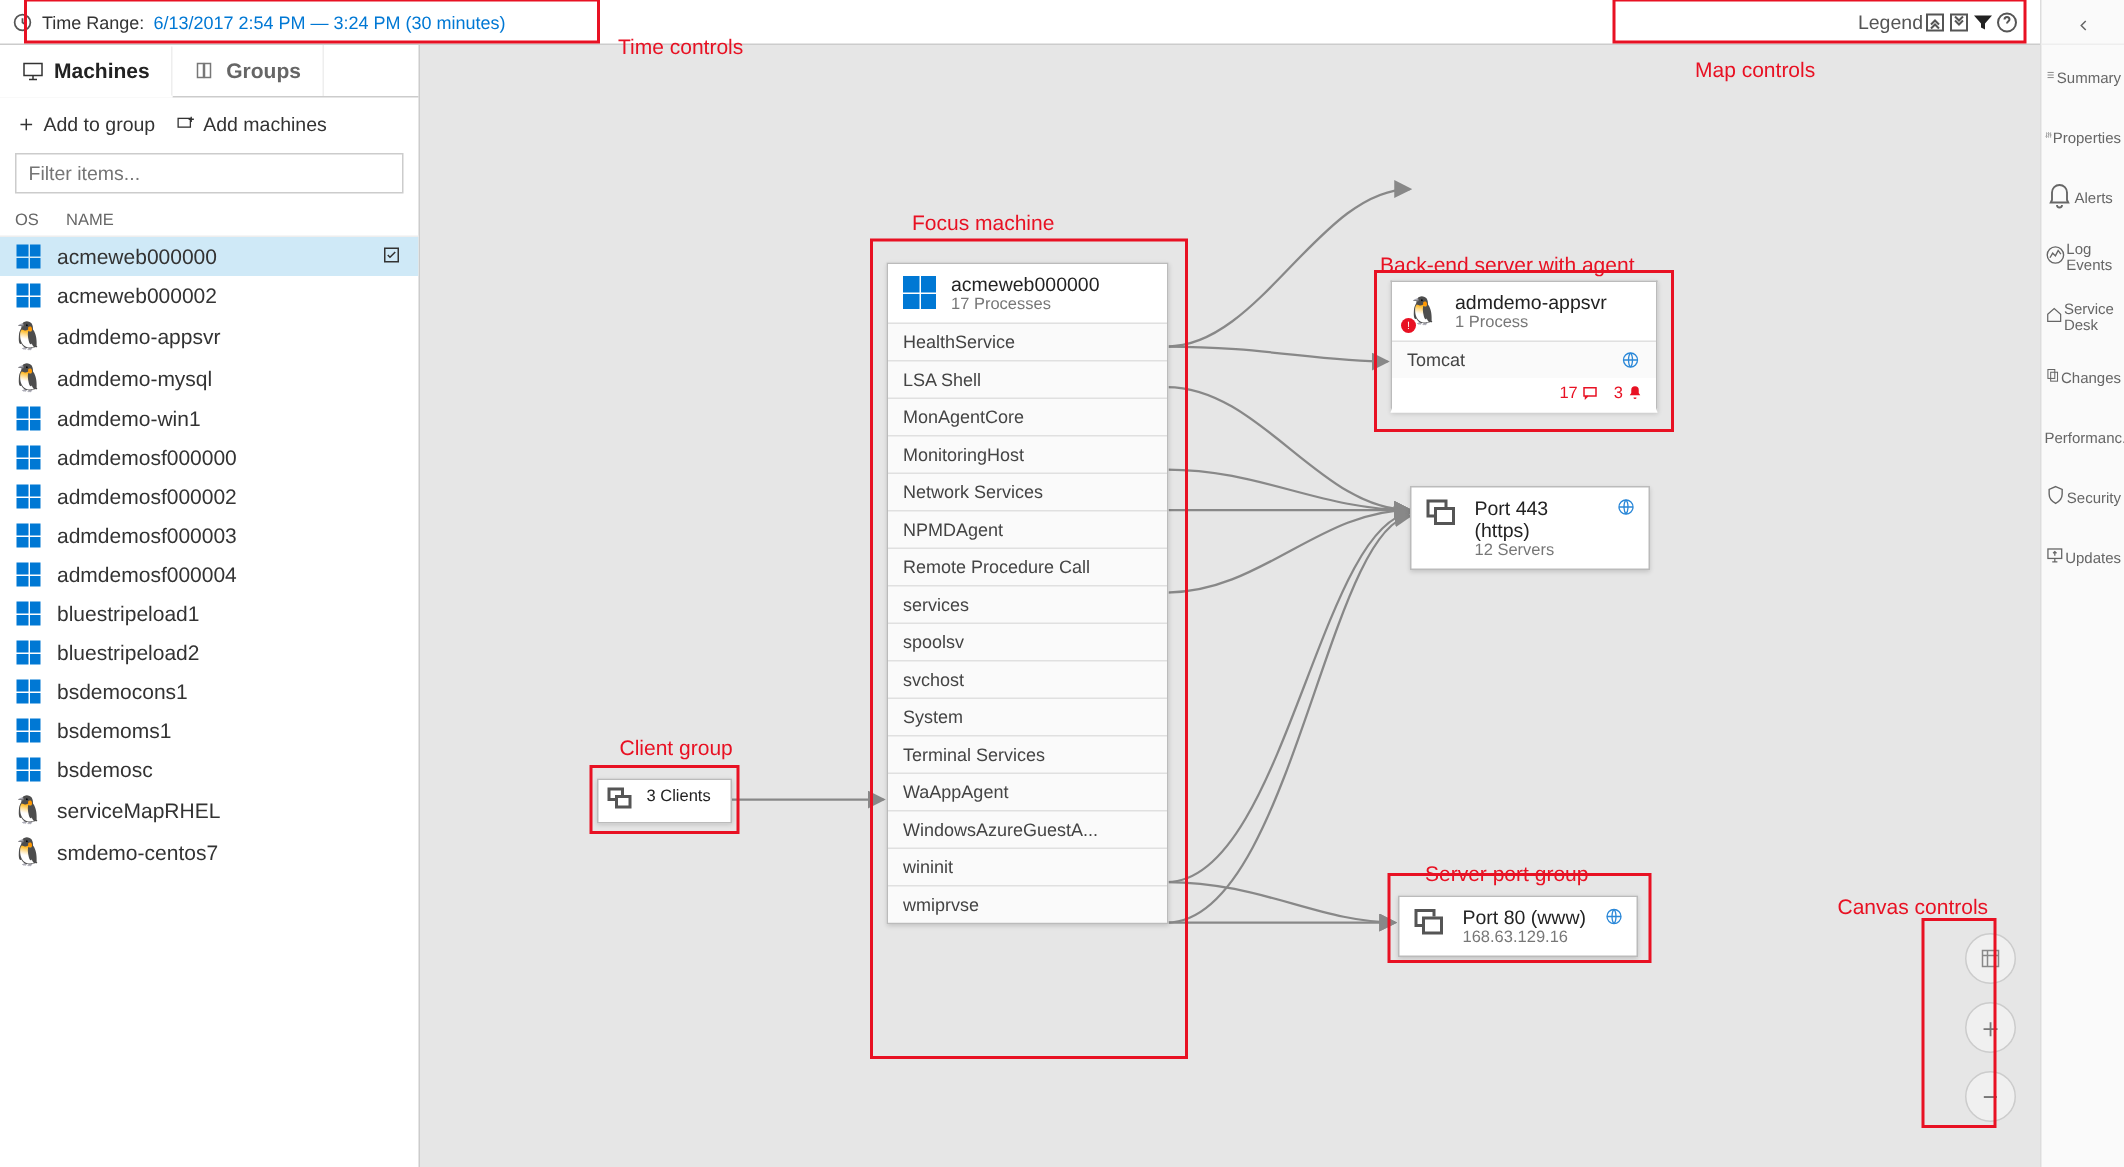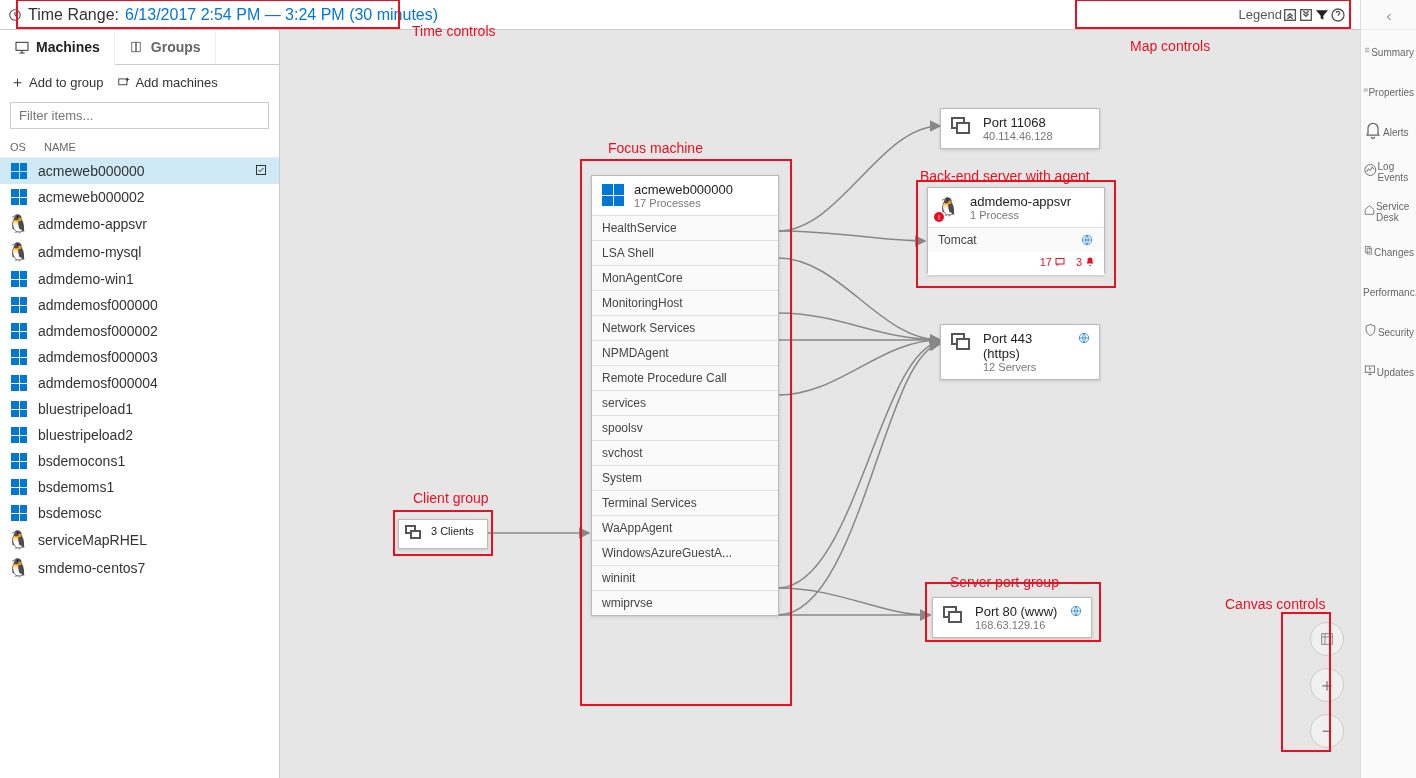--- a/index.html
+++ b/index.html
@@ -22,21 +22,21 @@
     background: #fff;
     border-bottom: 1px solid #ccc;
     display: flex;
     align-items: center;
     padding: 0 8px;
   }
   .time-range {
     display: flex;
     align-items: center;
     gap: 6px;
-    font-size: 16px;
+    font-size: 12px;
     justify-content: center;
   }
   .time-range .label { color: #333; }
   .time-range .value { color: #0078d4; }
   .mapcontrols {
     margin-left: auto;
     display: flex;
     align-items: flex-start;
     padding-right: 6px;
   }
@@ -604,34 +604,20 @@
         </div>
         <div class="procrow">
           <span>wininit</span>
         </div>
         <div class="procrow">
           <span>wmiprvse</span>
         </div>
       </div>
   </div>
 
-  <div class="node smallnode" style="left:660px; top:78px; width:160px;">
-    <div class="nodehdr">
-      <div class="ic">
-          <div class="stack-icon">
-            <div class="s s1"></div>
-            <div class="s s2"></div>
-          </div>
-        </div>
-      <div>
-        <div class="title">Port 11068</div>
-        <div class="sub">40.114.46.128</div>
-      </div>
-    </div>
-  </div>
 
   <div class="node" style="left:647px; top:157px; width:178px; border-bottom:3px solid #fff;">
     <div class="nodehdr">
       <div class="ic" style="position:relative">
           <span class="linux">🐧</span>
           <span style="position:absolute;bottom:-2px;left:-2px;width:10px;height:10px;border-radius:50%;background:#e81123;color:#fff;font-size:7px;display:flex;align-items:center;justify-content:center">!</span>
         </div>
       <div>
         <div class="title">admdemo-appsvr</div>
         <div class="sub">1 Process</div>

